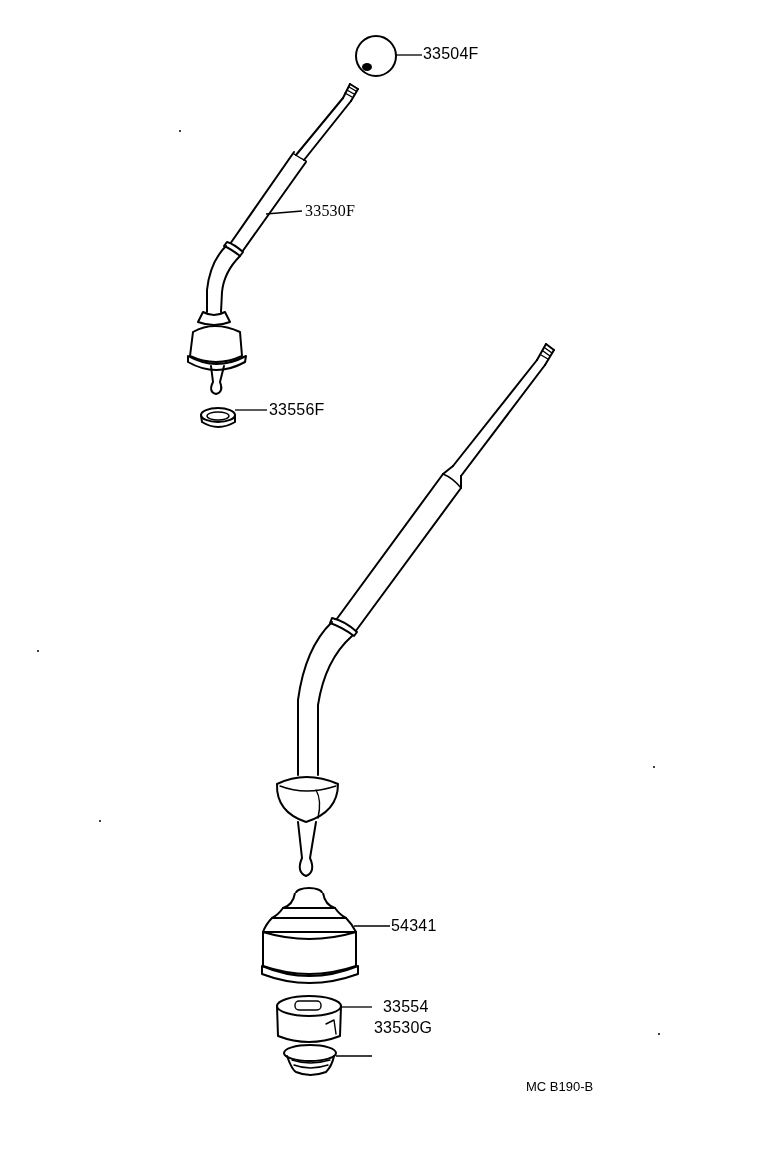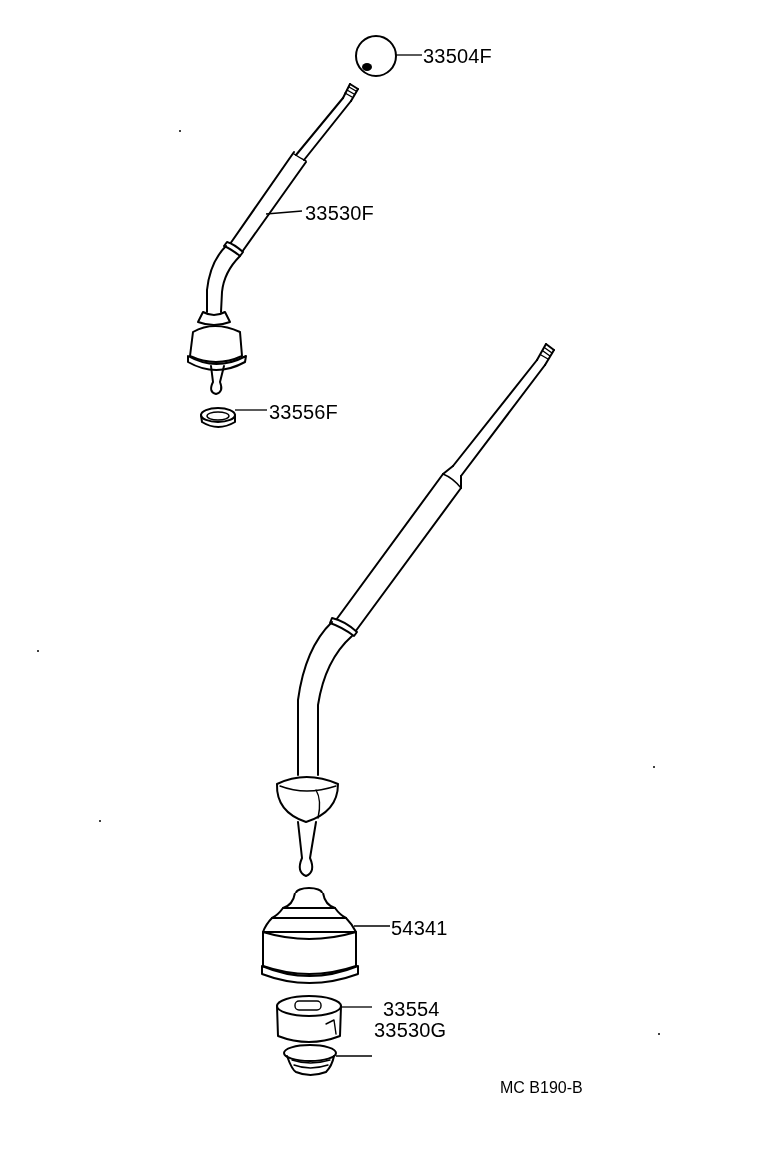--- a/index.html
+++ b/index.html
@@ -1,32 +1,33 @@
 <!DOCTYPE html>
 <html><head>
 <meta charset="utf-8">
 <style>
   html, body { margin: 0; padding: 0; background: #ffffff; }
   body { width: 776px; height: 1152px; position: relative; overflow: hidden; }
   #diagram { position: absolute; left: 0; top: 0; width: 776px; height: 1152px; }
   .lbl {
     position: absolute;
     font-family: "Liberation Sans", sans-serif;
-    font-size: 20px;
+    font-size: 16px;
     color: #000;
     letter-spacing: 0.2px;
     line-height: 1;
     white-space: nowrap;
   }
   .code {
     position: absolute;
     font-family: "Liberation Sans", sans-serif;
-    font-size: 16px;
+    font-size: 13px;
     color: #000;
     white-space: nowrap;
+    margin-left: 26px;
   }
   svg .ln { fill: none; stroke: #000; stroke-width: 2; stroke-linecap: round; stroke-linejoin: round; }
   svg .thin { fill: none; stroke: #000; stroke-width: 1.4; stroke-linecap: round; stroke-linejoin: round; }
   svg .fillw { fill: #fff; stroke: #000; stroke-width: 2; stroke-linejoin: round; }
   svg .leader { fill: none; stroke: #000; stroke-width: 1.3; }
 </style>
 </head>
 <body>
 
 <div id="diagram">
@@ -122,19 +123,19 @@
     <g fill="#000">
       <circle cx="180" cy="131" r="1"></circle>
       <circle cx="100" cy="821" r="1"></circle>
       <circle cx="659" cy="1034" r="1"></circle>
       <circle cx="654" cy="767" r="1"></circle>
       <circle cx="38" cy="651" r="1"></circle>
     </g>
   </svg>
 
   <span class="lbl" style="left:423px; top:46px;">33504F</span>
-  <span class="lbl" style="left:305px; top:203px;">33530F</span>
+  <span class="lbl" style="left:305px; top:203px;font-family:Liberation Serif, serif;">33530F</span>
   <span class="lbl" style="left:269px; top:402px;">33556F</span>
   <span class="lbl" style="left:391px; top:918px;">54341</span>
   <span class="lbl" style="left:383px; top:999px;">33554</span>
   <span class="lbl" style="left:374px; top:1020px;">33530G</span>
   <span class="code" style="left:500px; top:1079px;">MC  B190-B</span>
 </div>
 
 </body></html>

